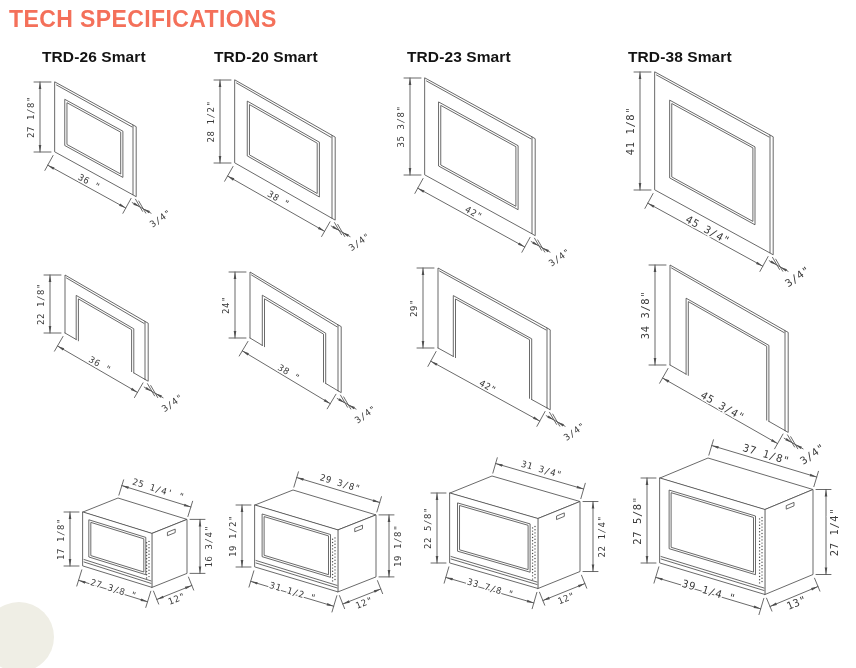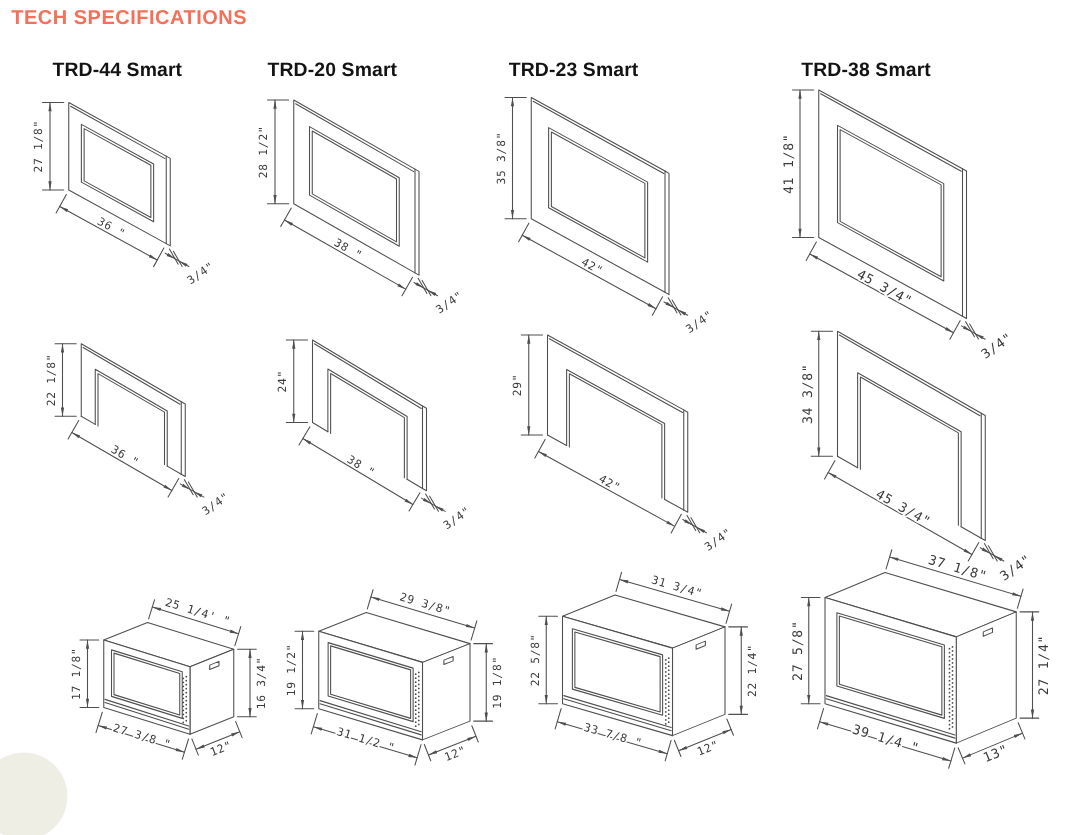--- a/index.html
+++ b/index.html
@@ -1,42 +1,42 @@
 <!DOCTYPE html>
 <html><head>
 <meta charset="utf-8">
 <style>
   html,body{margin:0;padding:0}
   body{width:856px;height:668px;background:#ffffff;position:relative;overflow:hidden;
        font-family:"Liberation Sans",sans-serif}
-  .page-title{position:absolute;left:9px;top:6px;font-size:16px;font-weight:bold;
+  .page-title{position:absolute;left:9px;top:6px;font-size:23px;font-weight:bold;
               letter-spacing:.4px;color:#f4705a;white-space:nowrap}
   .model-header{position:absolute;top:48px;font-size:15.5px;font-weight:bold;color:#131313;
                 letter-spacing:.1px;white-space:nowrap}
   #drawings{position:absolute;left:0;top:0}
   .dwg{stroke:#4f4f4f;stroke-width:.85;fill:none;stroke-linejoin:round;stroke-linecap:round}
   .face{fill:#ffffff}
   .arr{fill:#4f4f4f;stroke:none}
   .dot{fill:#4a4a4a;stroke:none}
   .dtxt{font-family:"DejaVu Sans Mono",monospace;font-size:9px;fill:#3a3a3a;letter-spacing:.6px;
         paint-order:stroke;stroke:#ffffff;stroke-width:2.6px}
   .dtxt.big{font-size:10.5px}
   .watermark{position:absolute;left:-16px;top:602px;width:70px;height:70px;border-radius:50%;
              background:#efeee5}
 </style>
 </head>
 <body>
 
 <div class="page">
   <div class="watermark"></div>
   <div class="page-title">TECH SPECIFICATIONS</div>
-  <div class="model-header" style="left:42px">TRD-44 Smart</div>
+  <div class="model-header" style="left:42px">TRD-26 Smart</div>
   <div class="model-header" style="left:214px">TRD-20 Smart</div>
   <div class="model-header" style="left:407px">TRD-23 Smart</div>
-  <div class="model-header" style="left:641px">TRD-38 Smart</div>
+  <div class="model-header" style="left:628px">TRD-38 Smart</div>
   <svg id="drawings" width="856" height="668" viewBox="0 0 856 668">
       <g>
         <polygon points="55.0,82.0 133.0,124.9 133.0,194.9 55.0,152.0" class="dwg face"></polygon>
         <polyline points="133.0,124.9 136.2,126.7 136.2,196.7 133.0,194.9" class="dwg"></polyline>
         <line x1="56.5" y1="85" x2="132" y2="126.9" class="dwg"></line>
         <polygon points="65.1,99.5 122.9,131.2 122.9,177.4 65.1,145.7" class="dwg"></polygon>
         <polygon points="67.3,102.9 120.7,132.2 120.7,174.0 67.3,144.7" class="dwg"></polygon>
         <line x1="51" y1="82" x2="34" y2="82" class="dwg"></line>
         <line x1="51" y1="152" x2="34" y2="152" class="dwg"></line>
         <line x1="40" y1="82" x2="40" y2="152" class="dwg"></line>

